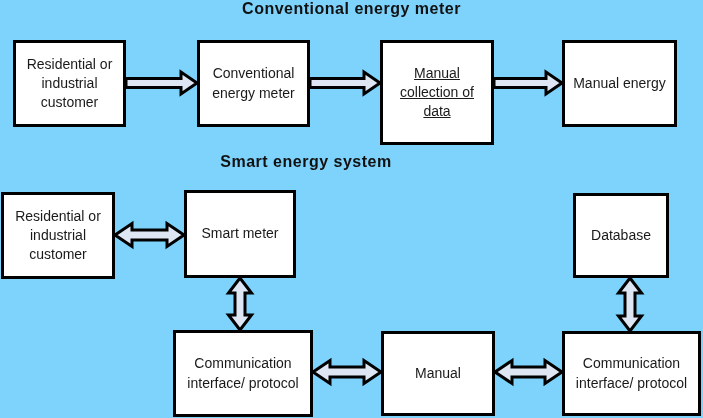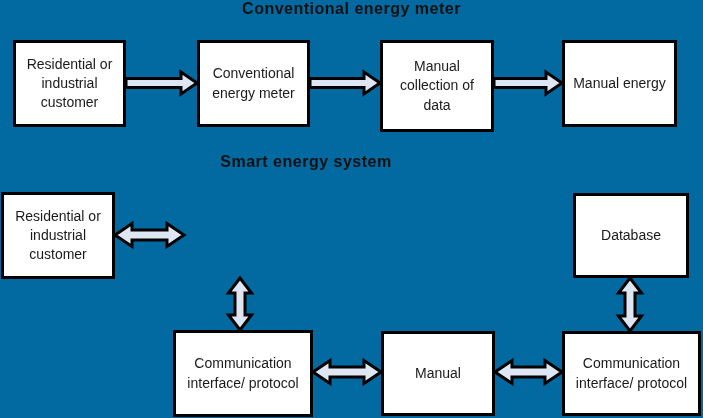--- a/index.html
+++ b/index.html
@@ -1,19 +1,19 @@
 <!DOCTYPE html>
 <html style="--arrow-fill: #dde6f2; --box-fill: #ffffff; --box-border: #000000;"><head>
 <meta charset="utf-8">
 <style>
   html, body { margin:0; padding:0; background:#ffffff; }
   .canvas {
     position:relative;
     width:703px; height:418px;
-    background:#0369a1;
+    background:#7dd3fc;
     font-family:"Liberation Sans", sans-serif;
     color:#1a1a1a;
     overflow:hidden;
   }
   .title {
     position:absolute;
     font-size:16px;
     font-weight:bold;
     letter-spacing:0.5px;
     text-align:center;
@@ -31,26 +31,26 @@
     align-items:center;
     justify-content:center;
     text-align:center;
     font-size:14px;
     line-height:1.38;
     padding:2px 5px;
   }
   
   .c0 { left:13px;  top:40px; width:113px; height:87px; }
   .c1 { left:197px; top:40px; width:113px; height:87px; }
-  .c2 { left:380px; top:40px; width:114px; height:92px; }
+  .c2 { left:380px; top:40px; width:114px; height:105px;text-decoration:underline; }
   .c3 { left:562px; top:40px; width:115px; height:87px; }
   
   .s0 { left:1px;   top:192px; width:114px; height:87px; }
   .s1 { left:184px; top:190px; width:112px; height:88px; }
-  .s2 { left:573px; top:193px; width:116px; height:85px; }
+  .s2 { left:573px; top:193px; width:96px; height:85px; }
   .s3 { left:173px; top:330px; width:140px; height:87px; }
   .s4 { left:381px; top:331px; width:114px; height:85px; }
   .s5 { left:562px; top:331px; width:139px; height:85px; }
   svg.arrows {
     position:absolute; left:0; top:0;
     width:703px; height:418px;
   }
   .arrow {
     fill:var(--arrow-fill, #dbe5f1);
     stroke:#000000;
@@ -88,20 +88,23 @@
   <div class="box c2">
     <span>Manual collection of data</span>
   </div>
   <div class="box c3">
     <span>Manual energy</span>
   </div>
 
   <div class="box s0">
     <span>Residential or industrial customer</span>
   </div>
+  <div class="box s1">
+    <span>Smart meter</span>
+  </div>
   <div class="box s2">
     <span>Database</span>
   </div>
   <div class="box s3">
     <span>Communication interface/ protocol</span>
   </div>
   <div class="box s4">
     <span>Manual</span>
   </div>
   <div class="box s5">

